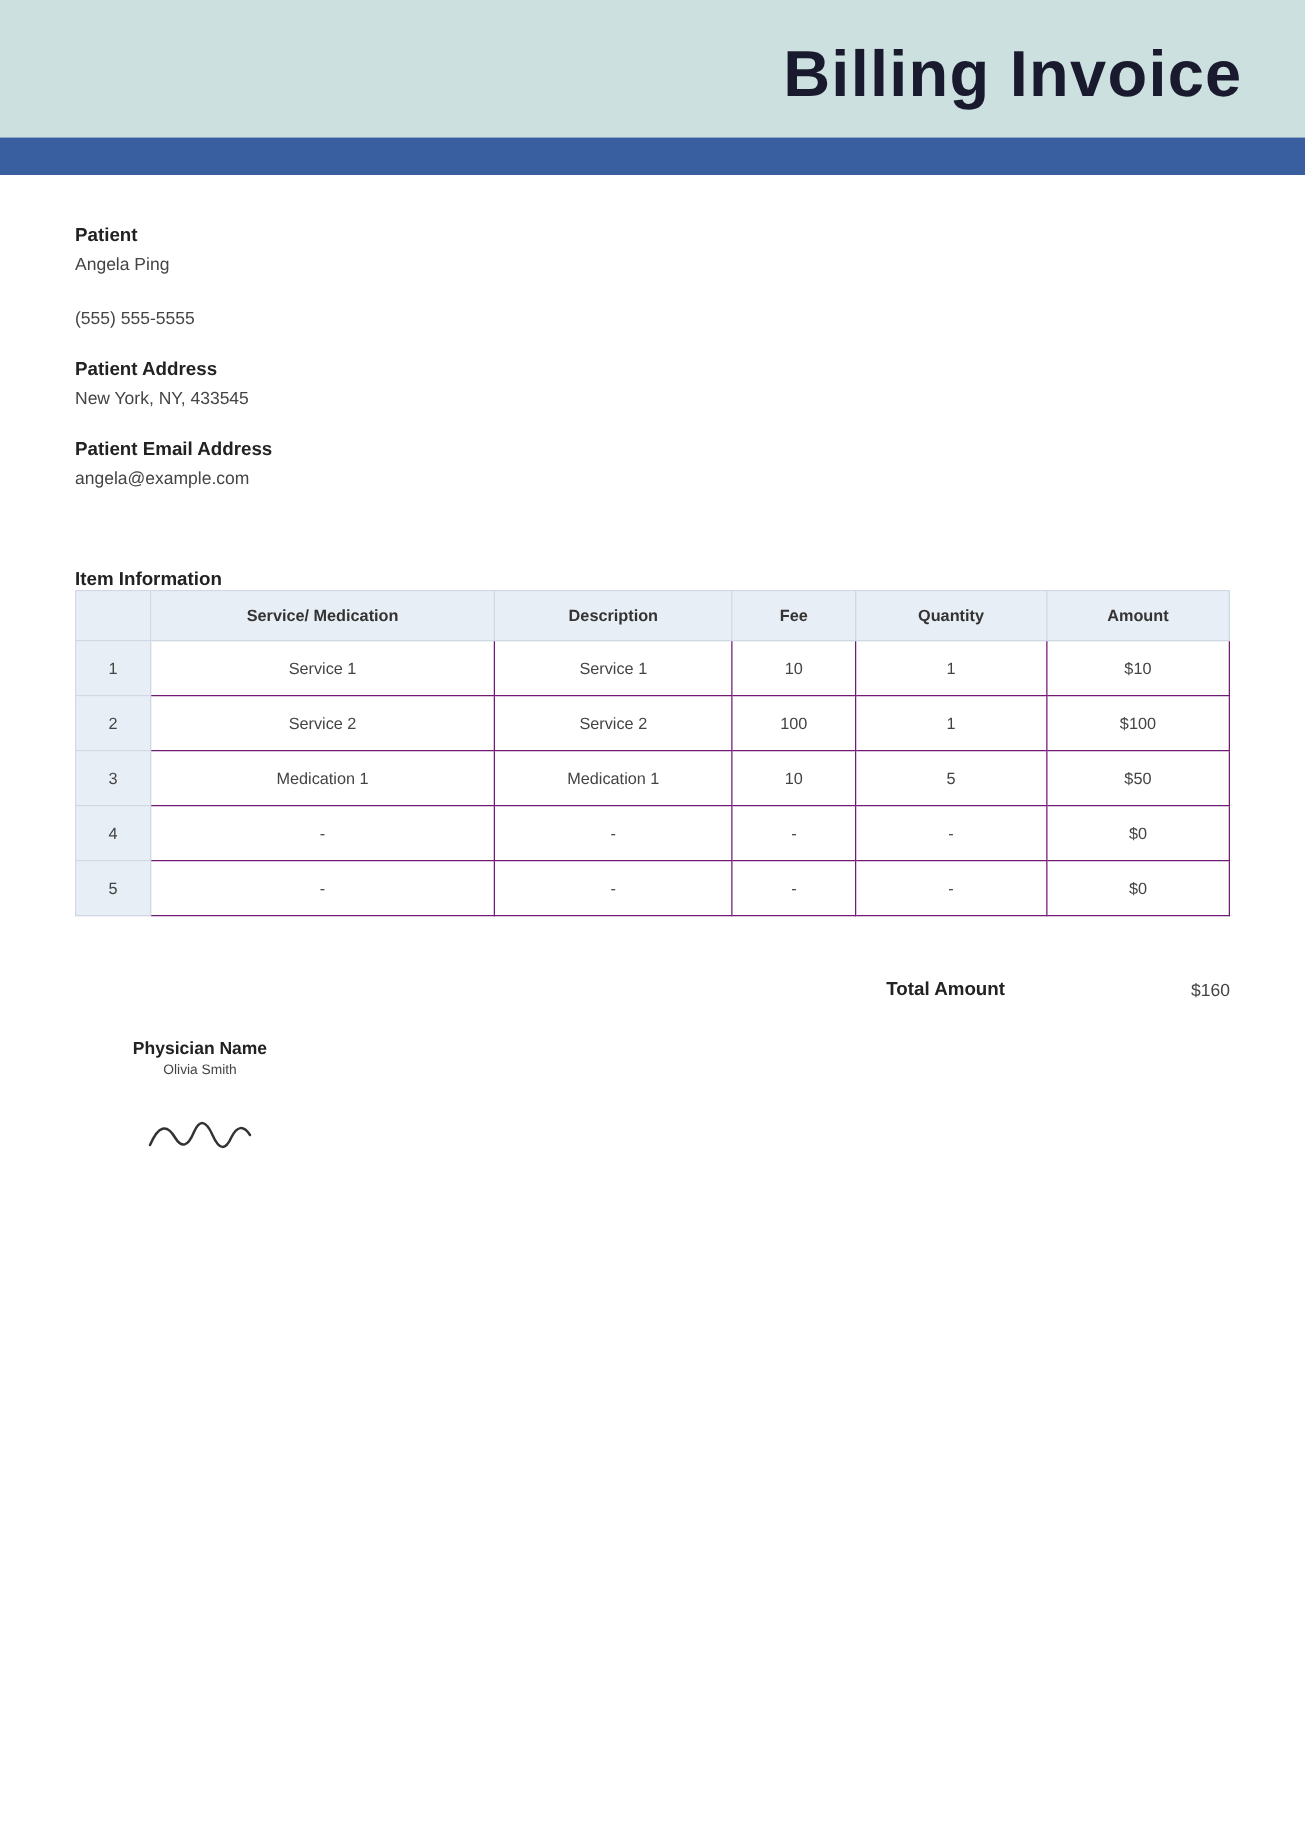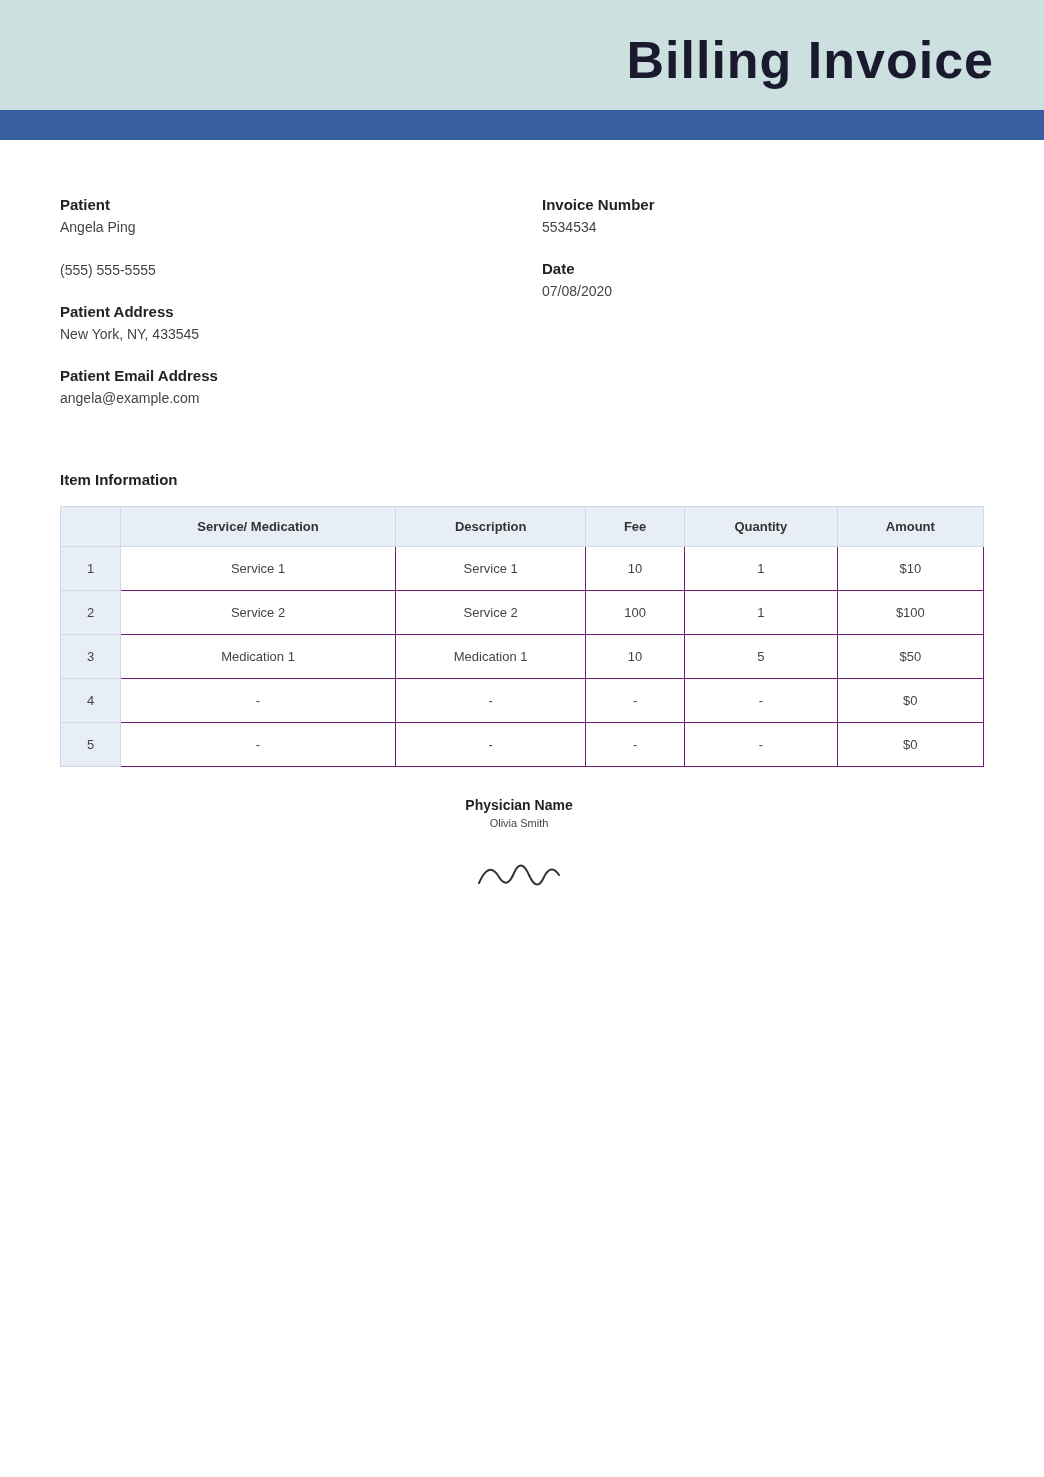--- a/index.html
+++ b/index.html
@@ -33,21 +33,21 @@
     }
 
     .header-bar {
       background: #3a5fa0;
       height: 30px;
       width: 100%;
     }
 
     
     .patient-info-section {
-      padding: 56px 60px 20px 60px;
+      padding: 40px 60px 20px 60px;
       display: flex;
       justify-content: space-between;
     }
 
     .info-left {
       flex: 1;
     }
 
     .info-right {
       flex: 1;
@@ -73,21 +73,20 @@
 
     
     .item-section {
       padding: 20px 60px 20px 60px;
     }
 
     .item-section-title {
       font-weight: 700;
       font-size: 15px;
       color: #222;
-      margin-bottom: 18px;
     }
 
     .items-table {
       width: 100%;
       border-collapse: collapse;
     }
 
     .items-table thead tr {
       background: #e8eef5;
     }
@@ -140,21 +139,21 @@
       font-size: 14px;
       color: #444;
       min-width: 60px;
       text-align: right;
     }
 
     
     .physician-section {
       padding: 10px 66px 20px 60px;
       display: flex;
-      justify-content: center;
+      justify-content: flex-start;
     }
 
     .physician-block {
       text-align: center;
       min-width: 200px;
     }
 
     .physician-label {
       font-weight: 700;
       font-size: 14px;
@@ -207,33 +206,20 @@
         <div class="info-value">New York, NY, 433545</div>
       </div>
 
       <div class="info-group">
         <div class="info-label">Patient Email Address</div>
         <div class="info-value">angela@example.com</div>
       </div>
 
     </div>
 
-    <div class="info-right">
-
-      <div class="info-group">
-        <div class="info-label">Invoice Number</div>
-        <div class="info-value">5534534</div>
-      </div>
-
-      <div class="info-group">
-        <div class="info-label">Date</div>
-        <div class="info-value">07/08/2020</div>
-      </div>
-
-    </div>
   </div>
 
   <div class="item-section">
     <div class="item-section-title">Item Information</div>
 
     <table class="items-table">
       <thead>
         <tr>
           <th style="width:60px;"></th>
           <th>Service/ Medication</th>
@@ -281,20 +267,24 @@
       <td>-</td>
       <td>-</td>
       <td>-</td>
       <td>-</td>
       <td>$0</td>
     </tr>
         </tbody>
     </table>
   </div>
 
+  <div class="totals-section">
+    <div class="total-label">Total Amount</div>
+    <div class="total-value">$160</div>
+  </div>
 
   <div class="physician-section">
     <div class="physician-block">
       <div class="physician-label">Physician Name</div>
       <div class="physician-name">Olivia Smith</div>
       <div class="signature-area">
         <svg class="signature-svg" viewBox="0 0 100 50" xmlns="http://www.w3.org/2000/svg">
           <path d="M10 38 Q20 15 30 32 Q38 45 45 28 Q52 12 60 30 Q68 48 75 32 Q82 18 90 30" fill="none" stroke="#333" stroke-width="2" stroke-linecap="round" stroke-linejoin="round"></path>
         </svg>
       </div>

